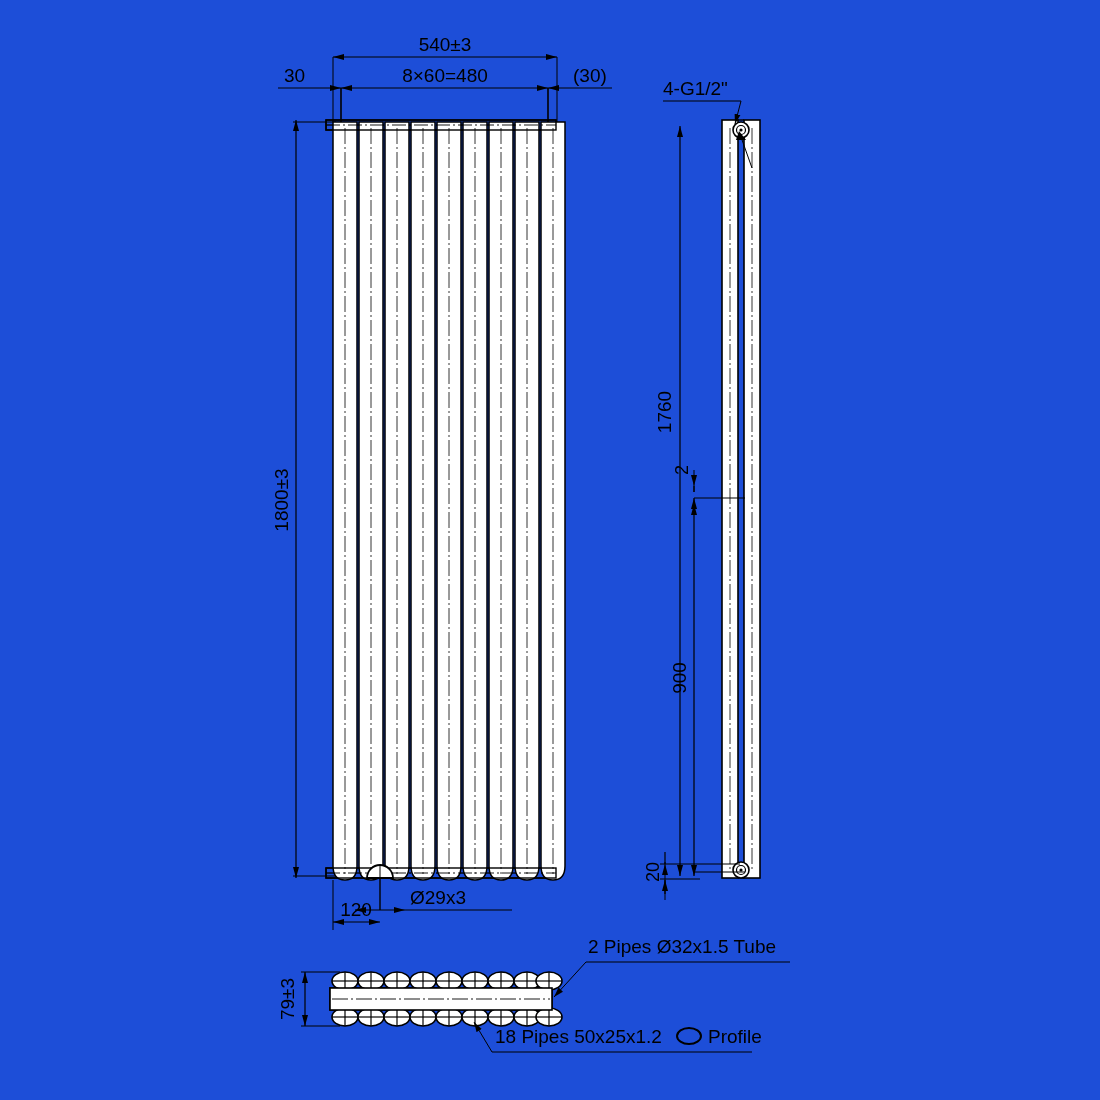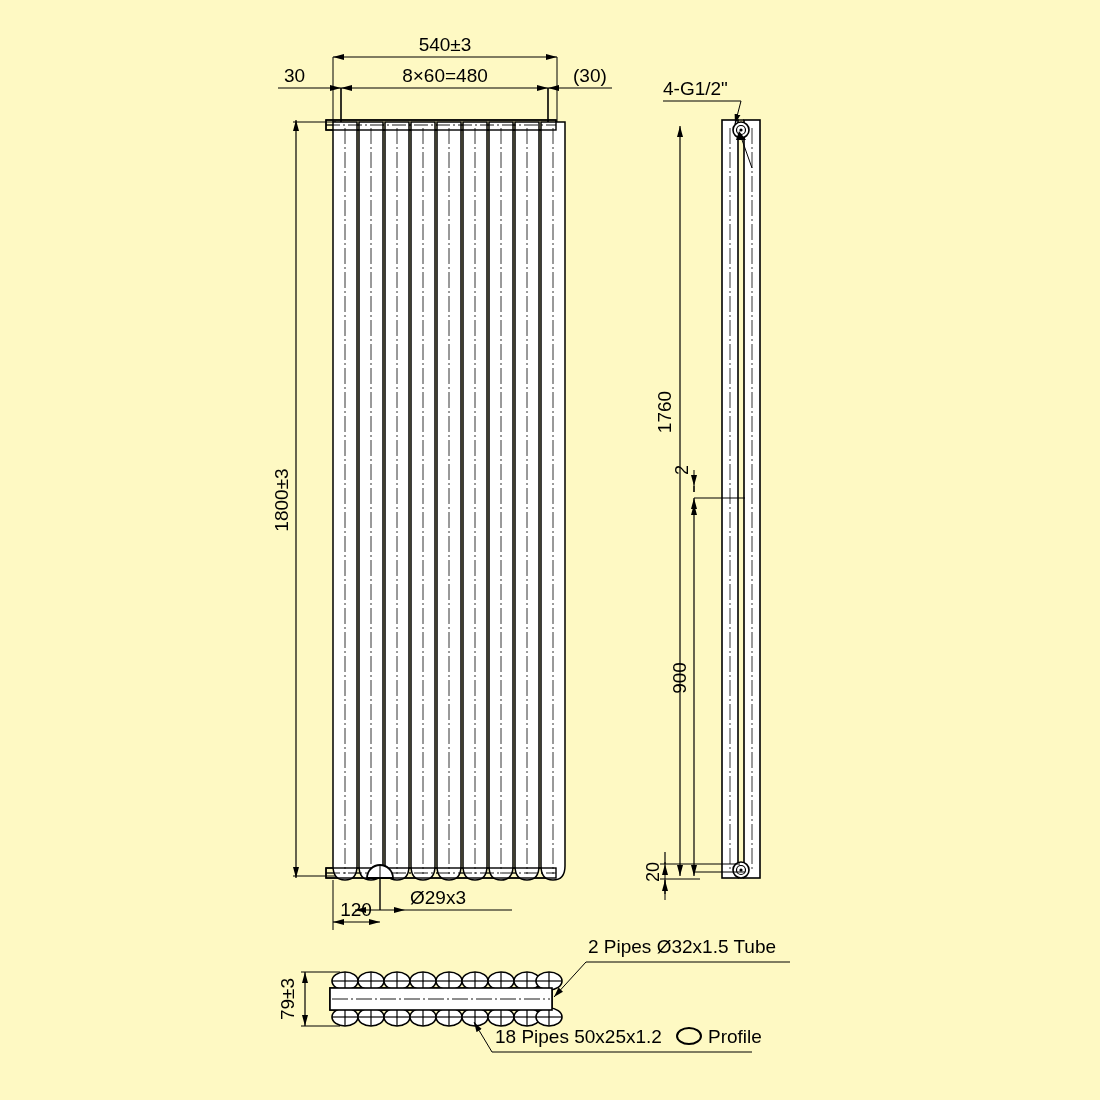--- a/index.html
+++ b/index.html
@@ -1,17 +1,17 @@
 <!DOCTYPE html>
 <html><head>
 <meta charset="utf-8">
 <style>
   html,body{margin:0;padding:0;background:#ffffff;}
   body{width:1100px;height:1100px;font-family:"Liberation Sans",sans-serif;overflow:hidden;}
-  #sheet{position:relative;width:1100px;height:1100px;background:#fef9c3;}
+  #sheet{position:relative;width:1100px;height:1100px;background:#1d4ed8;}
   svg{display:block;}
   text{font-family:"Liberation Sans",sans-serif;fill:#000;}
 </style>
 </head>
 <body>
 
 <div id="sheet">
 <svg width="1100" height="1100" viewBox="0 0 1100 1100">
   <defs>
     <marker id="arrL" markerWidth="12" markerHeight="8" refX="11" refY="4" orient="auto" markerUnits="userSpaceOnUse">

